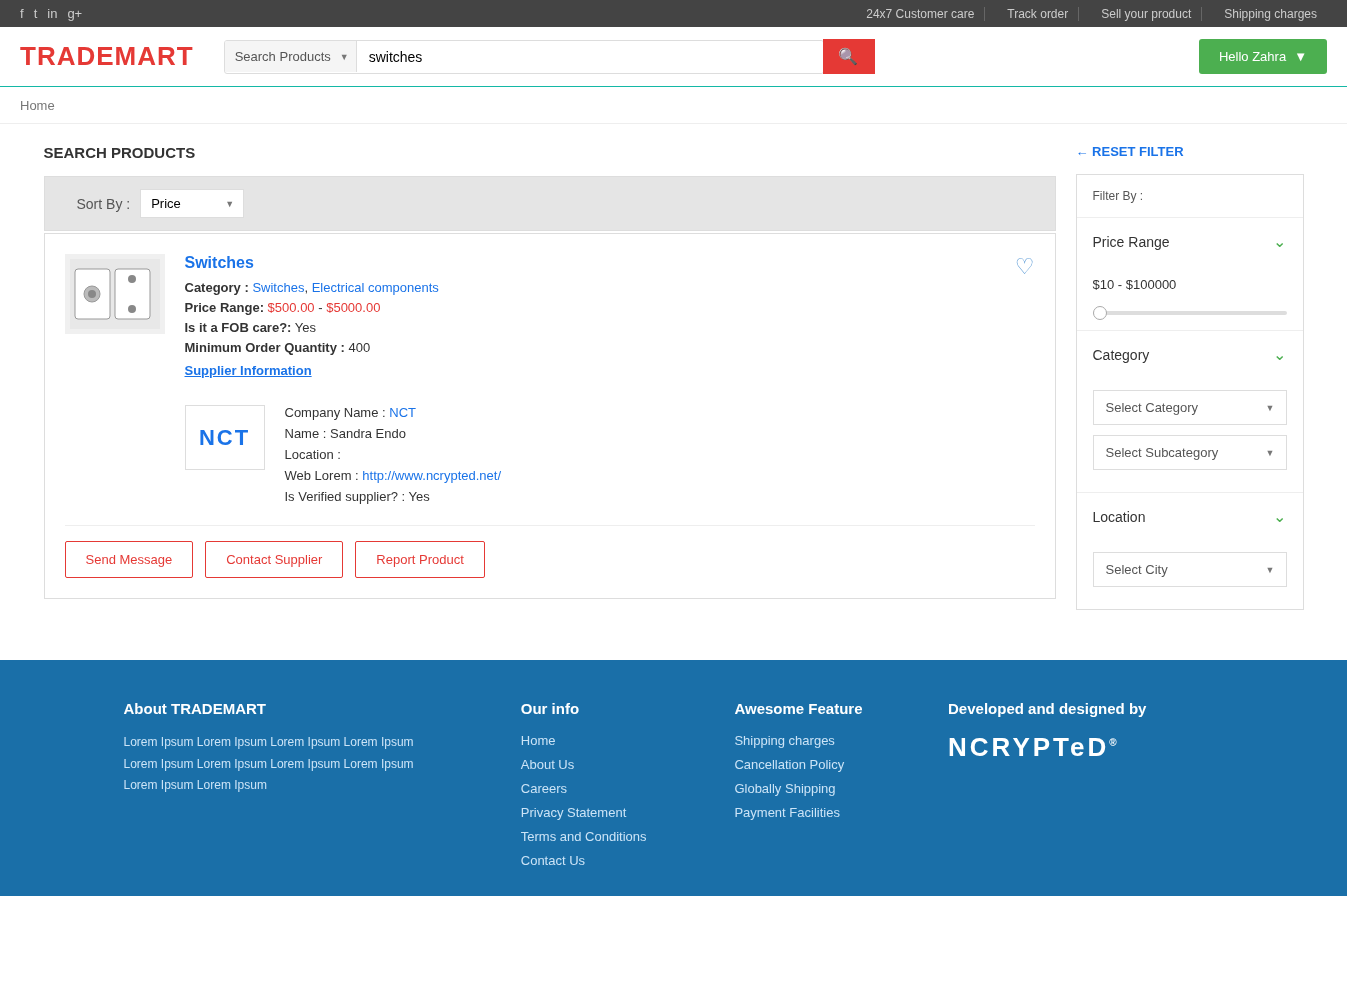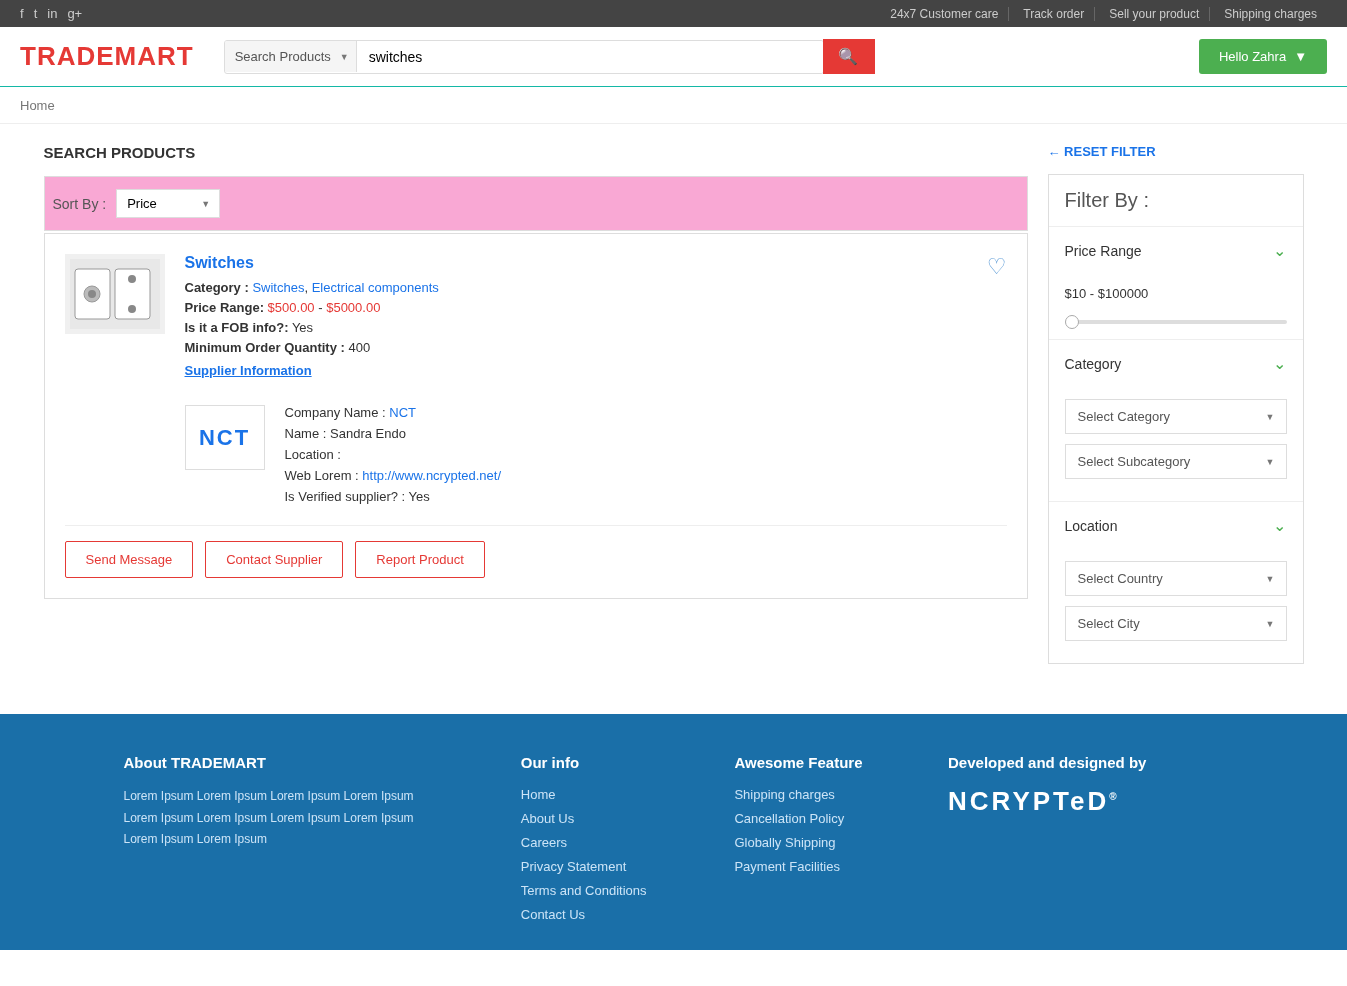--- a/index.html
+++ b/index.html
@@ -2,48 +2,48 @@
 <html><head>
   <meta charset="utf-8">
   <style>
     * { box-sizing: border-box; margin: 0; padding: 0; }
     body { font-family: Arial, sans-serif; font-size: 14px; color: #333; background: #fff; }
 
     
     .top-bar { background: #444; color: #ccc; font-size: 12px; padding: 6px 20px; display: flex; justify-content: space-between; align-items: center; }
     .top-bar-social { display: flex; gap: 10px; }
     .top-bar-social span { color: #ccc; font-size: 13px; cursor: pointer; }
-    .top-bar-links { display: flex; gap: 4px; text-align: center; }
+    .top-bar-links { display: flex; gap: 12px; text-align: center; }
     .top-bar-links a { color: #ccc; text-decoration: none; padding: 0 10px; border-right: 1px solid #666; font-size: 12px; }
     .top-bar-links a:last-child { border-right: none; }
 
     
     .header { display: flex; align-items: center; padding: 12px 20px; border-bottom: 1px solid #14b8a6; }
     .logo { margin-right: 30px; }
     .logo-text { font-size: 26px; font-weight: bold; color: #111; letter-spacing: 1px; }
     .logo-text span { color: #e53935; }
     .search-bar { display: flex; flex: 1; max-width: 600px; border: 1px solid #ddd; border-radius: 3px; overflow: hidden; }
     .search-type-select { padding: 8px 10px; background: #f5f5f5; border: none; border-right: 1px solid #ddd; font-size: 13px; color: #555; cursor: pointer; appearance: none; -webkit-appearance: none; padding-right: 22px; position: relative; }
     .search-type-wrapper { position: relative; display: flex; align-items: center; }
     .search-type-wrapper::after { content: '▼'; font-size: 9px; position: absolute; right: 8px; pointer-events: none; color: #777; }
     .search-input { border: none; flex: 1; padding: 8px 12px; font-size: 14px; outline: none; }
     .search-btn { background: #e53935; border: none; padding: 8px 16px; cursor: pointer; color: white; font-size: 16px; }
     .header-right { margin-left: auto; }
     .user-btn { background: #4caf50; color: white; border: none; padding: 10px 20px; border-radius: 3px; font-size: 13px; cursor: pointer; display: flex; align-items: center; gap: 8px; }
 
     
     .main-layout { display: flex; padding: 20px; gap: 20px; max-width: 1300px; margin: 0 auto; }
     .content { flex: 1; }
-    .sidebar { width: 256px; flex-shrink: 0; }
+    .sidebar { width: 228px; flex-shrink: 0; }
 
     
     .section-title { font-size: 15px; font-weight: bold; color: #333; margin-bottom: 15px; text-transform: uppercase; }
 
     
-    .sort-bar { display: flex; align-items: center; padding: 12px 8px; border: 1px solid #ddd; margin-bottom: 2px; background: #f9a8d4; }
+    .sort-bar { display: flex; align-items: center; padding: 12px 32px; border: 1px solid #ddd; margin-bottom: 2px; background: #e5e5e5; }
     .sort-label { font-size: 14px; color: #555; margin-right: 10px; }
     .sort-select { border: 1px solid #ddd; padding: 6px 30px 6px 10px; font-size: 13px; appearance: none; -webkit-appearance: none; background: white; cursor: pointer; position: relative; }
     .sort-select-wrap { position: relative; display: inline-block; }
     .sort-select-wrap::after { content: '▼'; font-size: 9px; position: absolute; right: 10px; top: 50%; transform: translateY(-50%); pointer-events: none; color: #777; }
 
     
     .product-card { border: 1px solid #ddd; padding: 20px; background: #fff; }
     .product-img { width: 100px; height: 80px; background: #f0f0f0; display: flex; align-items: center; justify-content: center; margin-right: 20px; flex-shrink: 0; }
     .product-top-row { display: flex; align-items: flex-start; }
     .product-info { flex: 1; }
@@ -61,21 +61,21 @@
     .supplier-info-text a { color: #1a73e8; text-decoration: none; }
     .supplier-divider { border: none; border-top: 1px solid #eee; margin: 15px 0; }
 
     
     .action-btns { display: flex; gap: 12px; margin-top: 10px; }
     .action-btn { padding: 10px 20px; border: 1px solid #e53935; color: #e53935; background: white; font-size: 13px; cursor: pointer; border-radius: 2px; }
 
     
     .reset-filter { color: #1a73e8; font-size: 13px; font-weight: bold; margin-bottom: 15px; cursor: pointer; display: flex; align-items: center; gap: 5px; }
     .filter-box { border: 1px solid #ddd; padding: 0; background: #fff; }
-    .filter-header { padding: 14px 16px; font-size: 20px; color: #555; border-bottom: 1px solid #eee; }
+    .filter-header { padding: 14px 16px; font-size: 12px; color: #555; border-bottom: 1px solid #eee; }
     .filter-section { border-bottom: 1px solid #eee; }
     .filter-section-header { display: flex; justify-content: space-between; align-items: center; padding: 14px 16px; cursor: pointer; }
     .filter-section-title { font-size: 14px; color: #333; font-weight: 500; }
     .filter-chevron { color: #4caf50; font-size: 16px; }
     .filter-section-body { padding: 12px 16px; }
     .price-range-text { font-size: 13px; color: #333; margin-bottom: 10px; }
     .price-slider { width: 100%; -webkit-appearance: none; height: 4px; background: #ddd; border-radius: 2px; outline: none; }
     .price-slider::-webkit-slider-thumb { -webkit-appearance: none; width: 14px; height: 14px; background: #fff; border: 1px solid #aaa; border-radius: 50%; cursor: pointer; }
     .filter-select-wrap { position: relative; margin-bottom: 10px; }
     .filter-select { width: 100%; padding: 9px 12px; border: 1px solid #ddd; font-size: 13px; color: #555; appearance: none; -webkit-appearance: none; background: white; cursor: pointer; }
@@ -182,21 +182,21 @@
             <a href="#" style="color:#1a73e8;">Switches</a>,
             <a href="#" style="color:#1a73e8;">Electrical components</a>
           </div>
           <div class="product-detail">
             <span class="label">Price Range: </span>
             <span style="color:#e53935;">$500.00</span>
             <span> - </span>
             <span style="color:#e53935;">$5000.00</span>
           </div>
           <div class="product-detail">
-            <span class="label">Is it a FOB info?:</span>
+            <span class="label">Is it a FOB care?:</span>
             <span>Yes</span>
           </div>
           <div class="product-detail">
             <span class="label">Minimum Order Quantity :</span>
             <span>400</span>
           </div>
           <a href="#" class="supplier-title" style="display:block; margin-top:8px;">Supplier Information</a>
         </div>
         <button class="wishlist-btn">♡</button>
       </div>
@@ -276,25 +276,20 @@
           </div>
         </div>
       </div>
 
       <div class="filter-section" style="border-bottom:none;">
         <div class="filter-section-header">
           <span class="filter-section-title">Location</span>
           <span class="filter-chevron">⌄</span>
         </div>
         <div class="filter-last-section">
-          <div class="filter-select-wrap">
-            <select class="filter-select">
-              <option>Select Country</option>
-            </select>
-          </div>
           <div class="filter-select-wrap">
             <select class="filter-select">
               <option>Select City</option>
             </select>
           </div>
         </div>
       </div>
     </div>
   </div>
 </div>

